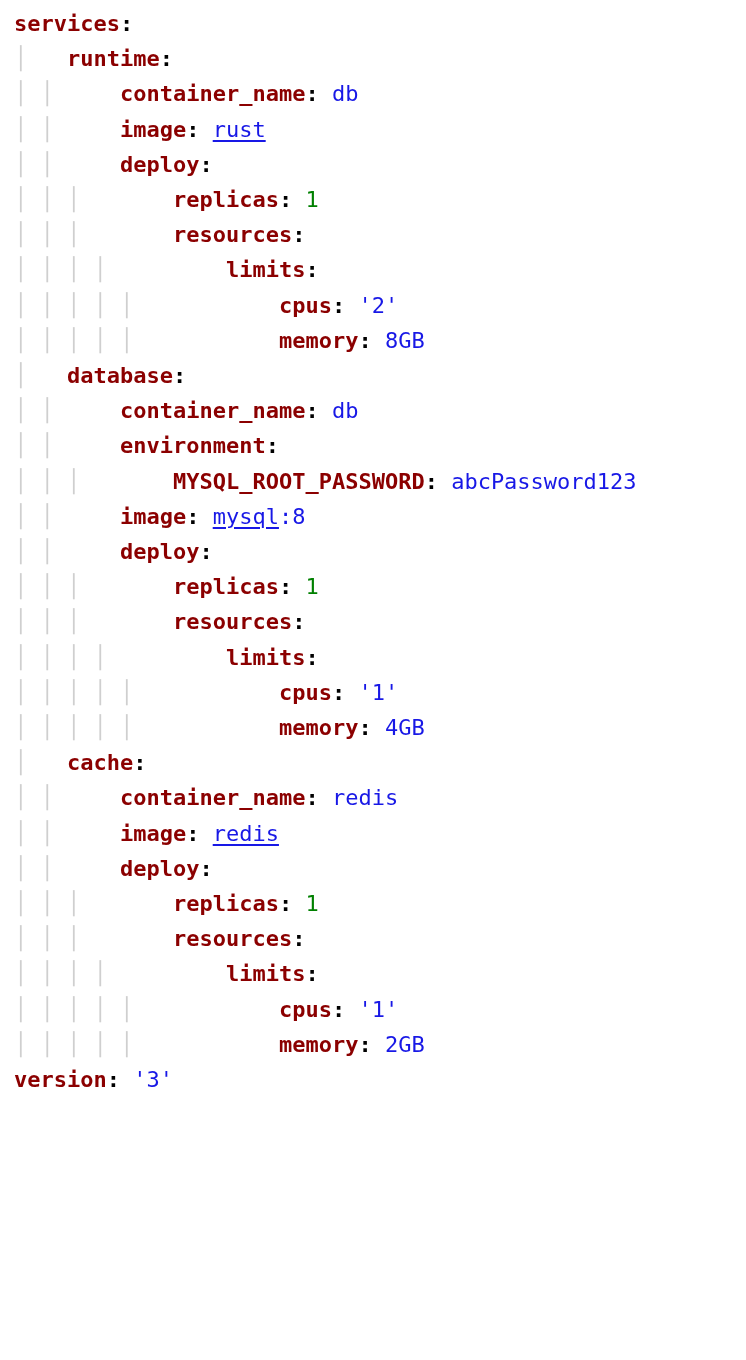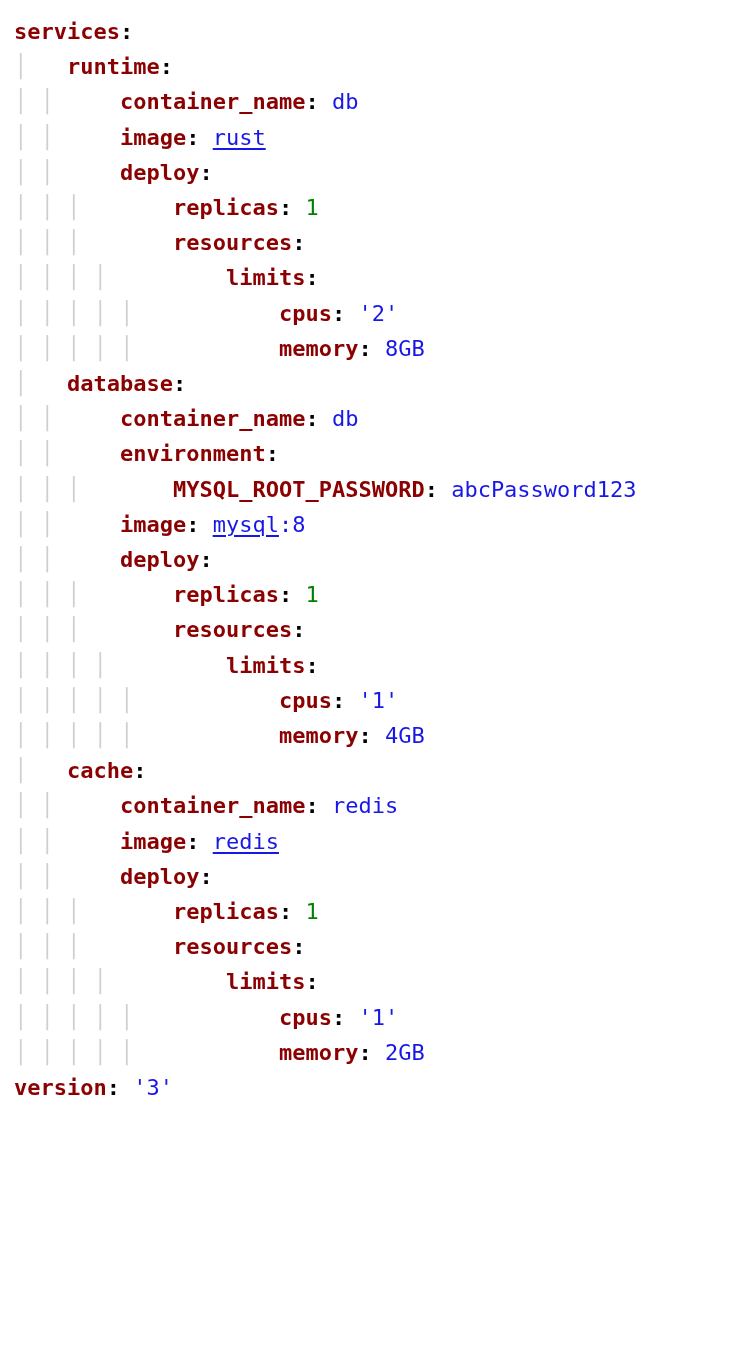--- a/index.html
+++ b/index.html
@@ -3,21 +3,21 @@
 <meta charset="utf-8">
 <style>
   html, body {
     margin: 0;
     padding: 0;
     background: #ffffff;
     width: 746px;
   }
   pre.code {
     margin: 0;
-    padding: 14px 0 0 0;
+    padding: 6px 0 0 0;
     font-family: "Menlo", "DejaVu Sans Mono", "Consolas", "Courier New", monospace;
     font-size: 22px;
     line-height: 35.2px;
     white-space: pre;
     color: #000000;
   }
   .key   { color: #8B0000; font-weight: 600; }   
   .punct { color: #000000; font-weight: 600; }   
   .blue  { color: #1818e6; }
   .green { color: #008000; }

